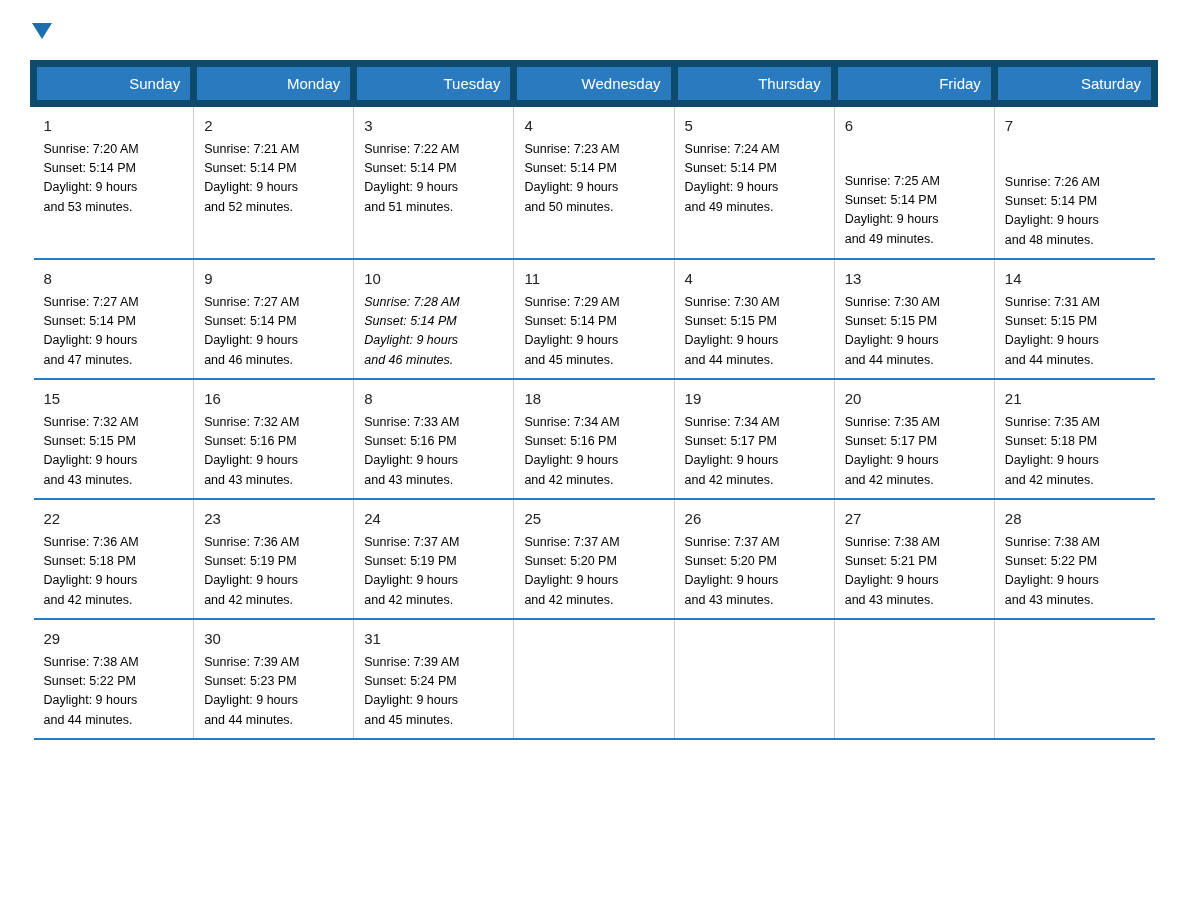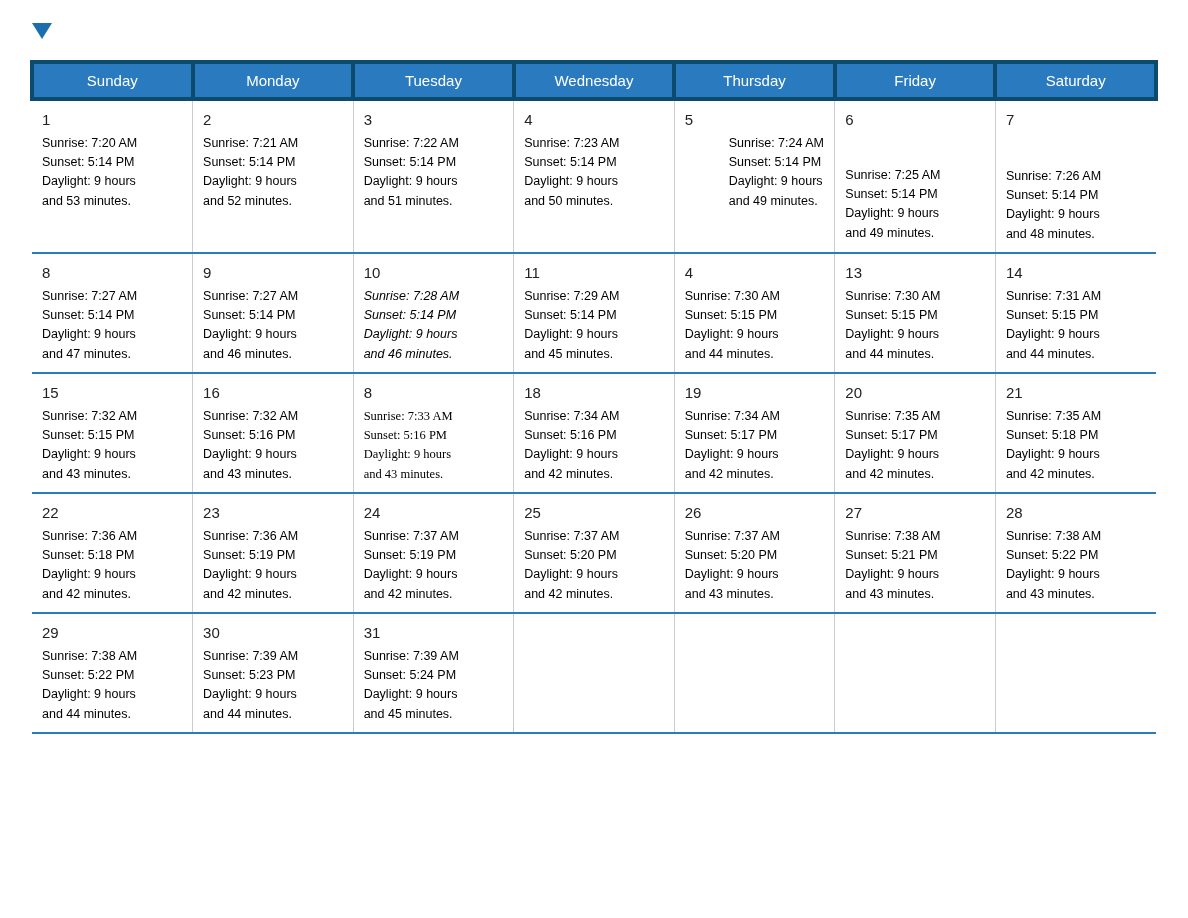--- a/index.html
+++ b/index.html
@@ -64,22 +64,22 @@
       table-layout: fixed;
     }
     thead tr {
       background: #2a7abf;
     }
     thead th {
       color: #fff;
       font-size: 15px;
       font-weight: 500;
       padding: 8px 10px;
-      text-align: center;
-      border: 4px solid #0c4a6e;
+      text-align: right;
+      border: 7px solid #0c4a6e;
     }
     tbody tr {
       border-bottom: 2px solid #2a7abf;
     }
     tbody td {
       vertical-align: top;
       padding: 8px 10px;
       font-size: 13px;
       line-height: 1.5;
       border-right: 1px solid #ccc;
@@ -154,21 +154,21 @@
         </td>
         <td>
           <div class="day-number">4</div>
           <div class="day-info" style="white-space: pre-line;">Sunrise: 7:23 AM
 Sunset: 5:14 PM
 Daylight: 9 hours
 and 50 minutes.</div>
         </td>
         <td>
           <div class="day-number">5</div>
-          <div class="day-info" style="white-space: pre-line; margin-left: 44px;">Sunrise: 7:24 AM
+          <div class="day-info" style="white-space: pre-line;">Sunrise: 7:24 AM
 Sunset: 5:14 PM
 Daylight: 9 hours
 and 49 minutes.</div>
         </td>
         <td>
           <div class="day-number">6</div>
           <div class="day-info" style="white-space: pre-line; margin-top: 34px;">Sunrise: 7:25 AM
 Sunset: 5:14 PM
 Daylight: 9 hours
 and 49 minutes.</div>
@@ -242,21 +242,21 @@
         </td>
         <td>
           <div class="day-number">16</div>
           <div class="day-info" style="white-space: pre-line;">Sunrise: 7:32 AM
 Sunset: 5:16 PM
 Daylight: 9 hours
 and 43 minutes.</div>
         </td>
         <td>
           <div class="day-number">8</div>
-          <div class="day-info" style="white-space: pre-line; font-family: Liberation Serif, serif;">Sunrise: 7:33 AM
+          <div class="day-info" style="white-space: pre-line;">Sunrise: 7:33 AM
 Sunset: 5:16 PM
 Daylight: 9 hours
 and 43 minutes.</div>
         </td>
         <td>
           <div class="day-number">18</div>
           <div class="day-info" style="white-space: pre-line;">Sunrise: 7:34 AM
 Sunset: 5:16 PM
 Daylight: 9 hours
 and 42 minutes.</div>

